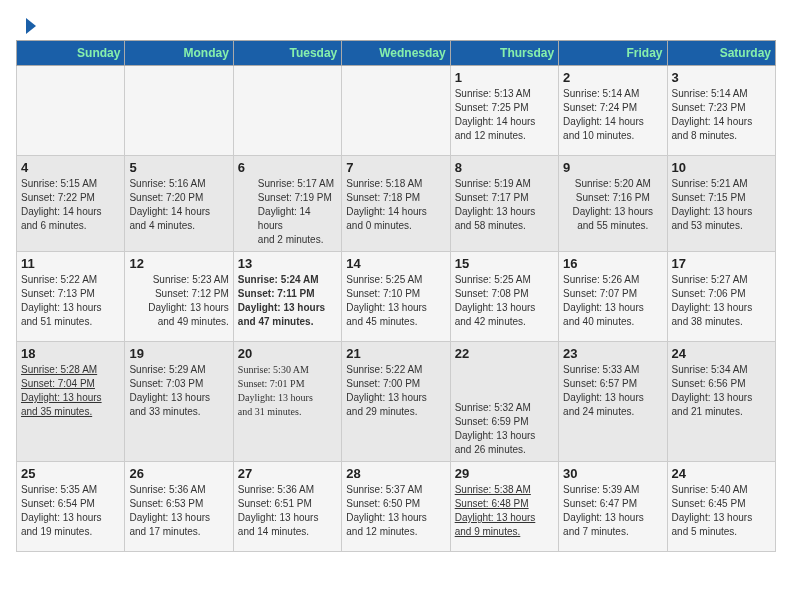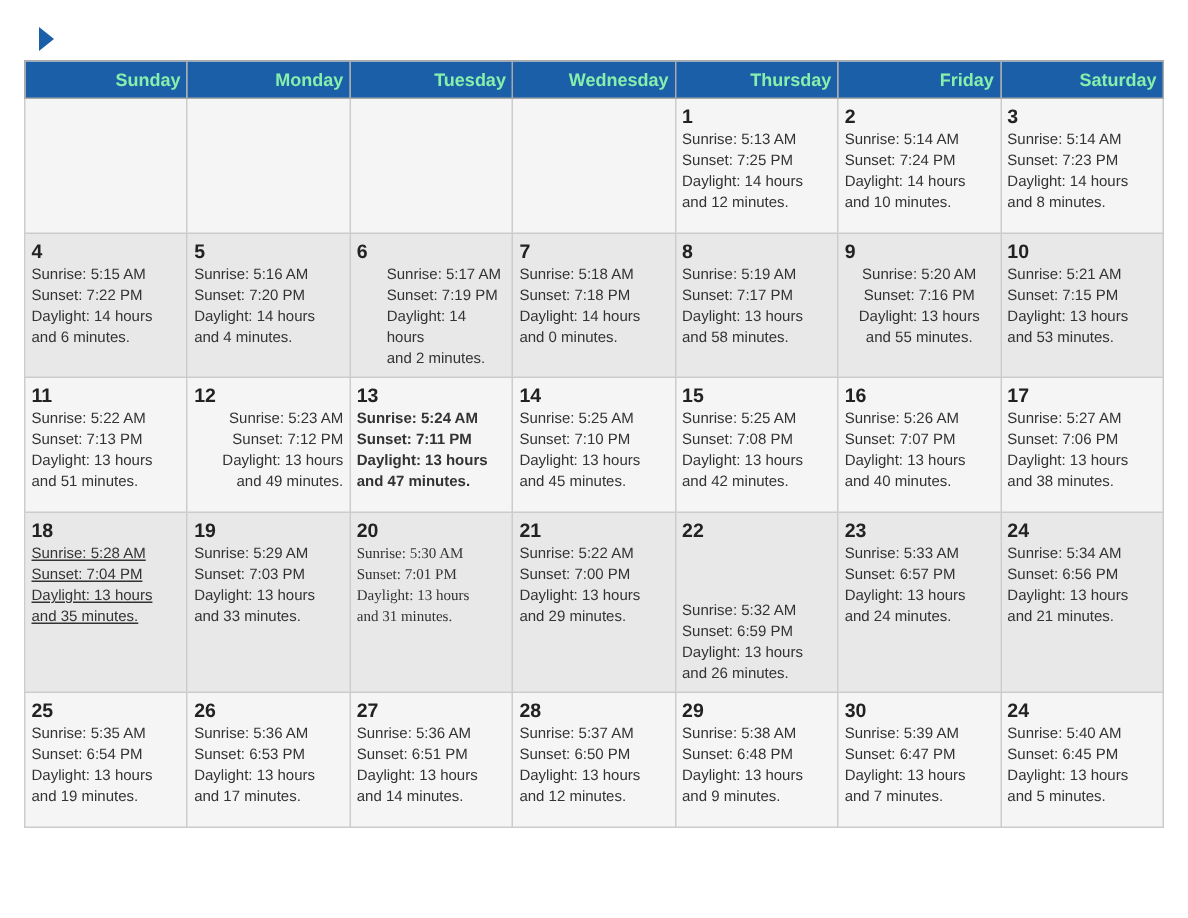--- a/index.html
+++ b/index.html
@@ -327,21 +327,21 @@
         </td>
         <td>
           <span class="day-number">28</span>
           <div class="day-info" style="white-space: pre-line;">Sunrise: 5:37 AM
 Sunset: 6:50 PM
 Daylight: 13 hours
 and 12 minutes.</div>
         </td>
         <td>
           <span class="day-number">29</span>
-          <div class="day-info" style="white-space: pre-line;">Sunrise: 5:38 AM
+          <div class="day-info" style="white-space: pre-line; text-decoration: underline;">Sunrise: 5:38 AM
 Sunset: 6:48 PM
 Daylight: 13 hours
 and 9 minutes.</div>
         </td>
         <td>
           <span class="day-number">30</span>
           <div class="day-info" style="white-space: pre-line;">Sunrise: 5:39 AM
 Sunset: 6:47 PM
 Daylight: 13 hours
 and 7 minutes.</div>

